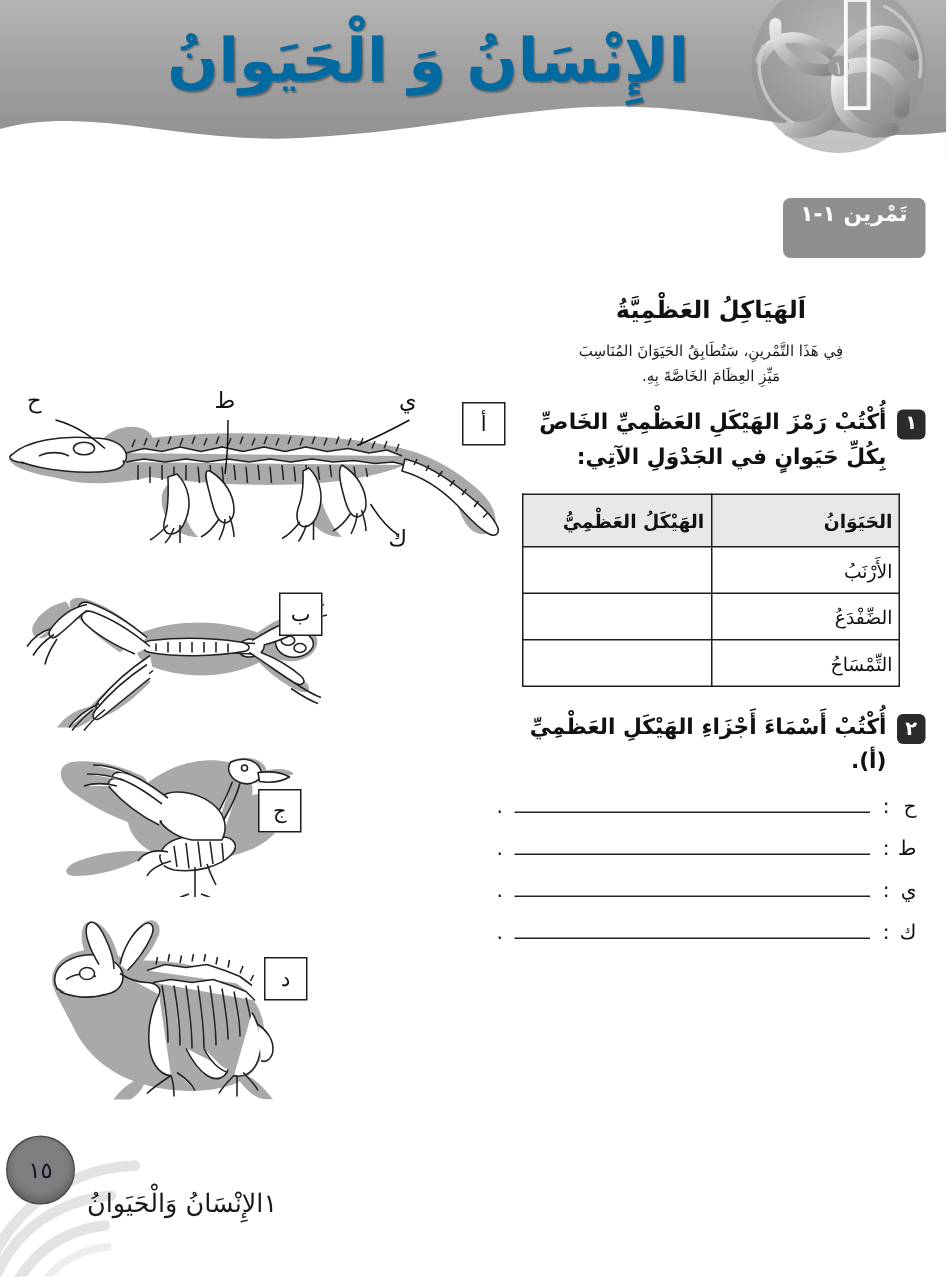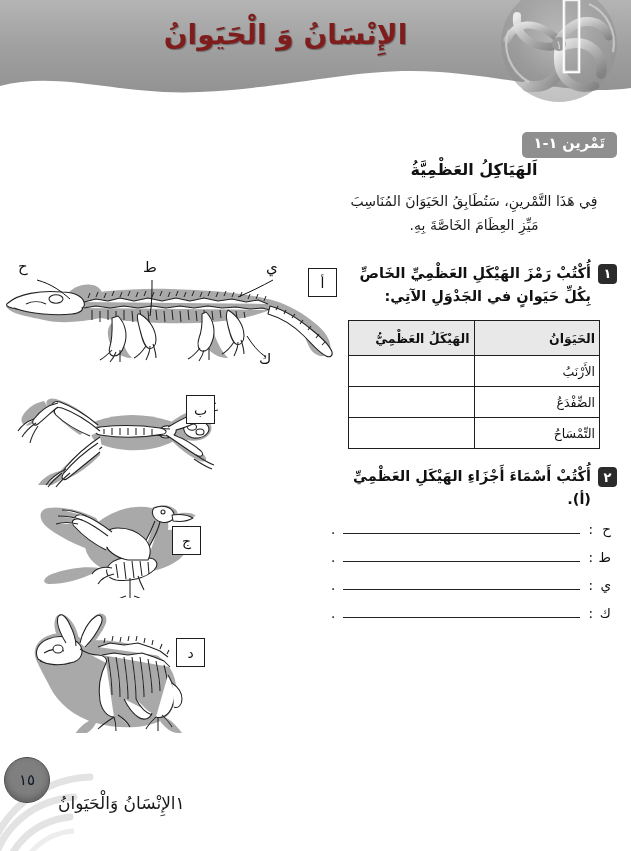--- a/index.html
+++ b/index.html
@@ -9,47 +9,47 @@
     font-family:"DejaVu Sans","Liberation Sans",sans-serif;
     overflow:hidden;position:relative;
   }
   .page{position:absolute;inset:0;overflow:hidden;}
 
   
   .header{position:absolute;top:0;left:0;width:631px;height:106px;overflow:hidden;}
   .header-svg{position:absolute;top:0;left:0;}
   .header-title{
     position:absolute;top:18px;left:0;width:631px;
-    text-align:center;color:#7f1d1d;
-    font-size:28px;font-weight:bold;
+    text-align:center;color:#0369a1;
+    font-size:40px;font-weight:bold;
     letter-spacing:0px;
     text-shadow:1px 1px 1px rgba(60,60,60,.55);
     direction:rtl;
     padding-right:60px;box-sizing:border-box;
   }
   .logo{position:absolute;top:-14px;left:484px;width:150px;height:122px;}
 
   
   .right-col{
     position:absolute;top:132px;right:14px;width:286px;
     direction:rtl;text-align:right;color:#1a1a1a;
   }
   .ex-badge{
     display:inline-block;background:#8f8f8f;color:#fff;
-    border-radius:5px;padding:3px 12px 6px 12px;
+    border-radius:5px;padding:3px 12px 20px 12px;
     font-size:14.5px;font-weight:bold;line-height:1.15;
-    margin:0 0 2px 0;
+    margin:0 0 25px 0;
   }
   .sec-title{
     font-size:16px;font-weight:bold;text-align:center;
     margin:0 0 10px 0;color:#111;
   }
   .intro{
-    font-size:14px;line-height:1.75;text-align:center;
-    margin:0 0 24px 0;color:#1a1a1a;
+    font-size:10px;line-height:1.75;text-align:center;
+    margin:0 0 10px 0;color:#1a1a1a;
   }
   .q-row{display:flex;flex-direction:row;align-items:flex-start;gap:7px;margin-bottom:8px;}
   .q-num{
     flex:0 0 auto;width:19px;height:20px;background:#2b2b2b;color:#fff;
     border-radius:4px;font-size:13px;font-weight:bold;
     display:flex;align-items:center;justify-content:center;margin-top:2px;
   }
   .q-text{font-size:14.5px;line-height:1.6;font-weight:bold;color:#111;flex:1;}
 
   

